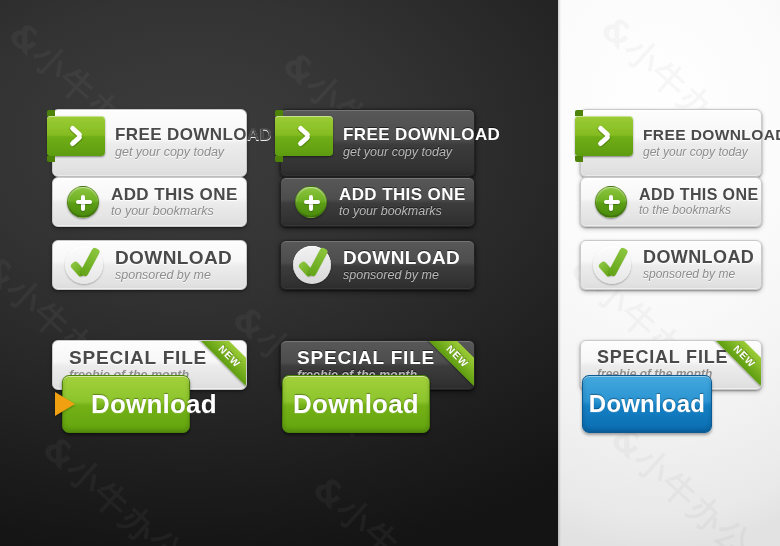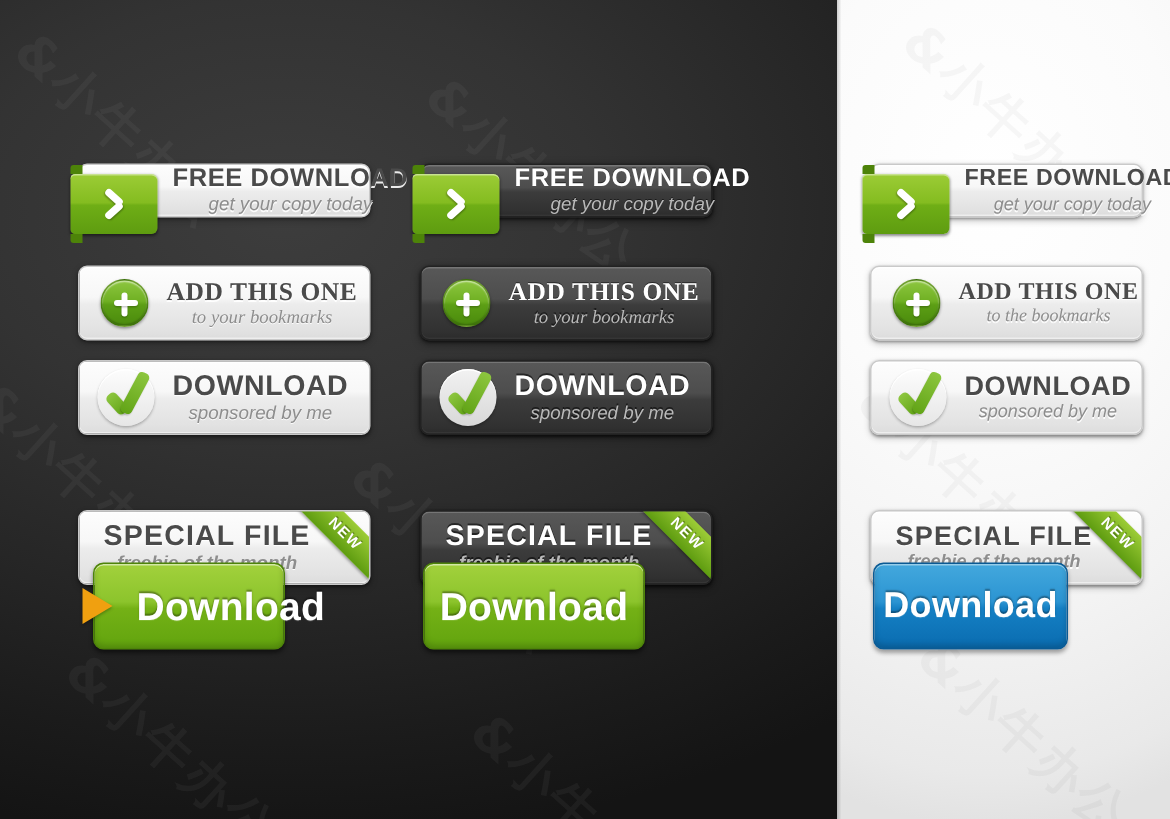--- a/index.html
+++ b/index.html
@@ -42,21 +42,21 @@
   
   .btn {
     position:absolute; display:flex; align-items:center;
     border-radius:6px; cursor:pointer;
   }
   .btn .txtwrap { display:flex; flex-direction:column; justify-content:center; }
   .title {
     font-weight:700; letter-spacing:.4px; line-height:1.05; white-space:nowrap;
   }
   .sub {
-    font-style:italic; font-weight:400; line-height:1.1; white-space:nowrap;text-align:center;
+    font-style:italic; font-weight:400; line-height:1.1; white-space:nowrap;
   }
 
   
   .b-light {
     background:linear-gradient(to bottom, #fdfdfd 0%, #f7f7f7 42%, #ececec 52%, #e2e2e2 88%, #dcdcdc 100%);
     border:1px solid #c9c9c9;
     box-shadow:
       inset 0 1px 0 rgba(255,255,255,.95),
       inset 0 -1px 0 rgba(255,255,255,.5),
       0 1px 2px rgba(0,0,0,.35),
@@ -72,21 +72,21 @@
     box-shadow:
       inset 0 1px 0 rgba(255,255,255,.18),
       inset 0 -1px 0 rgba(255,255,255,.05),
       0 1px 2px rgba(0,0,0,.6),
       0 2px 6px rgba(0,0,0,.45);
   }
   .b-dark .title { color:#ffffff; text-shadow:0 -1px 0 rgba(0,0,0,.55); }
   .b-dark .sub   { color:#b9b9b9; text-shadow:0 -1px 0 rgba(0,0,0,.55); }
 
   
-  .r1 { height:36px; padding-left:62px; }
+  .r1 { height:68px; padding-left:62px; }
   .r1 .title { font-size:17px; }
   .r1 .sub { font-size:12.5px; margin-top:2px; }
   .flag {
     position:absolute; left:-6px; top:6px; width:58px; height:40px;
     background:linear-gradient(to bottom, #9ccc36 0%, #84bc20 48%, #6fae16 52%, #5e9c10 100%);
     border-radius:3px 4px 4px 3px;
     box-shadow:inset 0 1px 0 rgba(255,255,255,.45), 0 1px 2px rgba(0,0,0,.45);
   }
   .flag:before{ 
     content:""; position:absolute; left:0; top:-6px; width:8px; height:6px;
@@ -100,21 +100,21 @@
     position:absolute; left:20px; top:10px; width:16px; height:20px;
   }
   .chev:before, .chev:after{
     content:""; position:absolute; left:2px; width:14px; height:5px; background:#fff;
     border-radius:3px; box-shadow:0 1px 1px rgba(0,0,0,.25);
   }
   .chev:before{ top:3px;  transform:rotate(42deg); }
   .chev:after { top:12px; transform:rotate(-42deg); }
 
   
-  .r2 { height:50px; padding-left:58px;font-family:Liberation Serif, serif; }
+  .r2 { height:50px; padding-left:58px; }
   .r2 .title { font-size:17px; }
   .r2 .sub { font-size:12.5px; margin-top:1px; }
   .circ {
     position:absolute; left:14px; top:50%; margin-top:-16px;
     width:32px; height:32px; border-radius:50%;
     background:linear-gradient(to bottom, #8dc63f 0%, #6fb023 46%, #5c9e15 54%, #4a8a0c 100%);
     box-shadow:
       inset 0 1px 1px rgba(255,255,255,.55),
       inset 0 -1px 1px rgba(0,0,0,.2),
       0 1px 2px rgba(0,0,0,.4);

